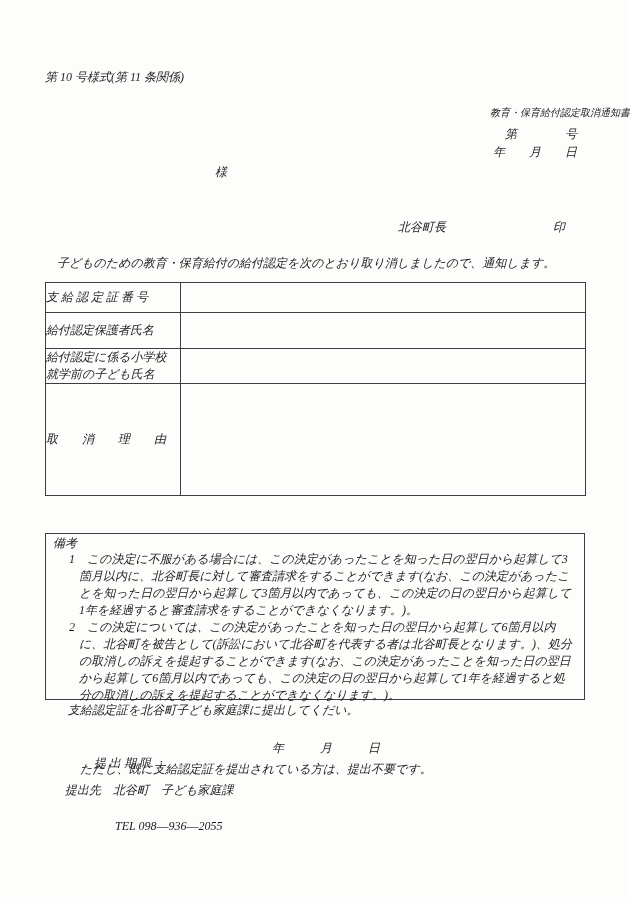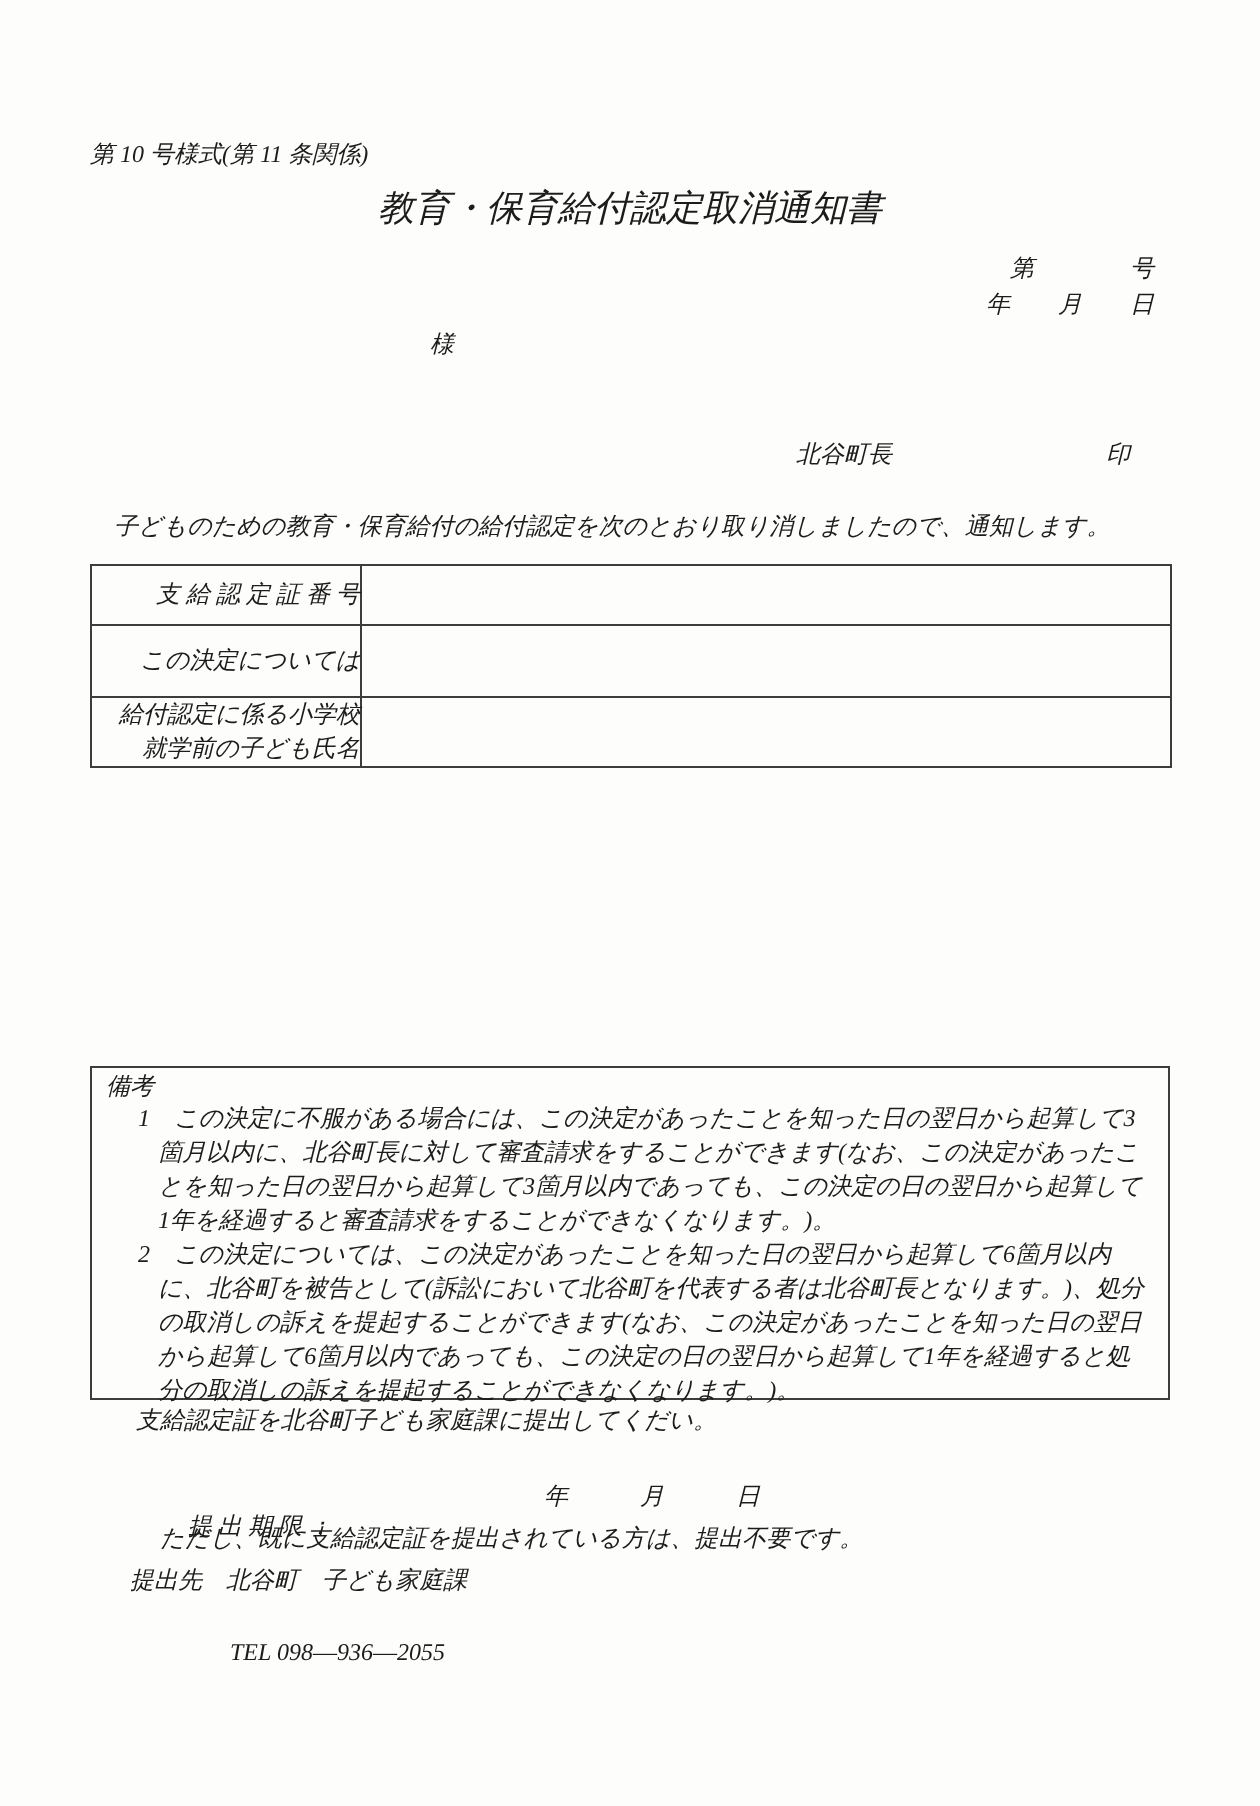--- a/index.html
+++ b/index.html
@@ -4,33 +4,33 @@
 <style>
   html,body{margin:0;padding:0;background:#e9e9e9;}
   .page{
     position:relative;width:630px;height:903px;margin:0 auto;
     background:#fdfdfc;color:#1c1c1c;
     font-family:"Liberation Serif","DejaVu Serif",serif;
     font-size:12px;overflow:hidden;font-style:italic;
   }
   .abs{position:absolute;white-space:pre;}
   .form-number{left:45px;top:69px;}
-  .doc-title{left:0;right:0;top:92px;text-align:center;font-size:18px;}
+  .doc-title{left:0;right:0;top:106px;text-align:right;font-size:10px;}
   .doc-no{right:53px;top:126px;}
   .doc-date{right:53px;top:144px;}
   .addressee{left:215px;top:164px;}
   .issuer{left:398px;top:219px;}
   .seal{left:553px;top:219px;}
   .intro{left:45px;top:255px;width:540px;white-space:normal;}
   .doc-table{
     position:absolute;left:45px;top:282px;width:541px;
     border-collapse:collapse;table-layout:fixed;
   }
   .doc-table td{border:1px solid #3d3d3d;padding:0;vertical-align:middle;}
-  .doc-table .lbl{width:134px;text-align:right;}
+  .doc-table .lbl{width:134px;text-align:left;}
   .r1{height:30px;} .r2{height:36px;} .r3{height:30px;margin-top:16px;} .r4{height:35px;} .r5{height:112px;}
   .lbl-two-line{white-space:pre-line;line-height:17px;}
   .val-date{padding-left:83px;}
   .notes-box{
     position:absolute;left:45px;top:533px;width:538px;height:165px;
     border:1px solid #3d3d3d;font-size:12px;
   }
   .notes-head{margin:2px 0 0 7px;line-height:15px;}
   .note-item{margin:0 8px 0 33px;text-indent:-10px;line-height:17px;}
   .l-submit{left:68px;top:702px;}
@@ -60,26 +60,30 @@
 
   <div class="abs intro">　子どものための教育・保育給付の給付認定を次のとおり取り消しましたので、通知します。</div>
 
   <table class="doc-table">
     <tbody>
       <tr class="r1">
         <td class="lbl">支 給 認 定 証 番 号</td>
         <td class="val"></td>
       </tr>
       <tr class="r2">
-        <td class="lbl">この決定については</td>
+        <td class="lbl">給付認定保護者氏名</td>
         <td class="val"></td>
       </tr>
       <tr class="r3">
         <td class="lbl lbl-two-line">給付認定に係る小学校
 就学前の子ども氏名</td>
+        <td class="val"></td>
+      </tr>
+      <tr class="r5">
+        <td class="lbl">取　　消　　理　　由</td>
         <td class="val"></td>
       </tr>
     </tbody>
   </table>
 
   <div class="notes-box">
     <div class="notes-head">備考</div>
     <p class="note-item">1　この決定に不服がある場合には、この決定があったことを知った日の翌日から起算して3箇月以内に、北谷町長に対して審査請求をすることができます(なお、この決定があったことを知った日の翌日から起算して3箇月以内であっても、この決定の日の翌日から起算して1年を経過すると審査請求をすることができなくなります。)。</p>
     <p class="note-item">2　この決定については、この決定があったことを知った日の翌日から起算して6箇月以内に、北谷町を被告として(訴訟において北谷町を代表する者は北谷町長となります。)、処分の取消しの訴えを提起することができます(なお、この決定があったことを知った日の翌日から起算して6箇月以内であっても、この決定の日の翌日から起算して1年を経過すると処分の取消しの訴えを提起することができなくなります。)。</p>
   </div>

